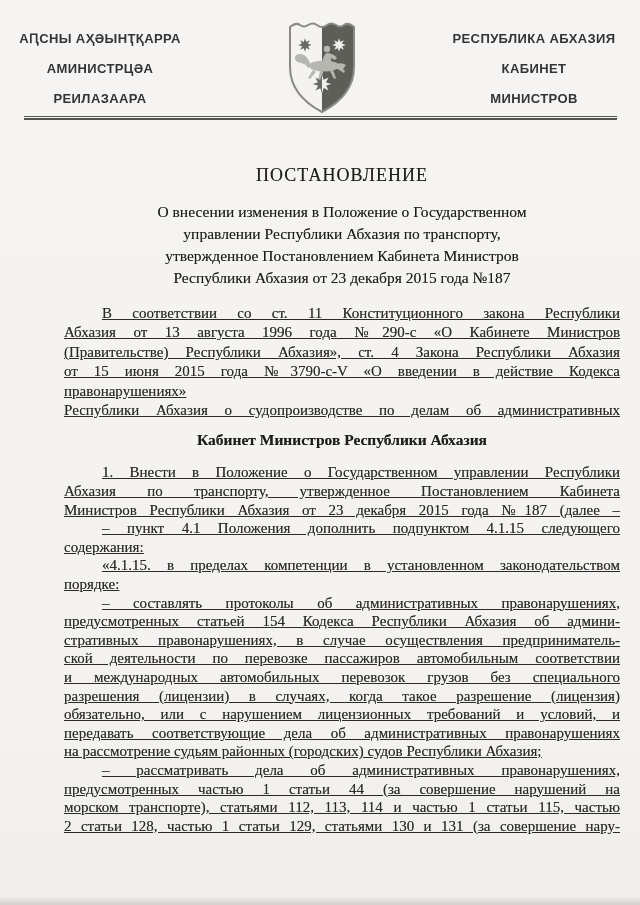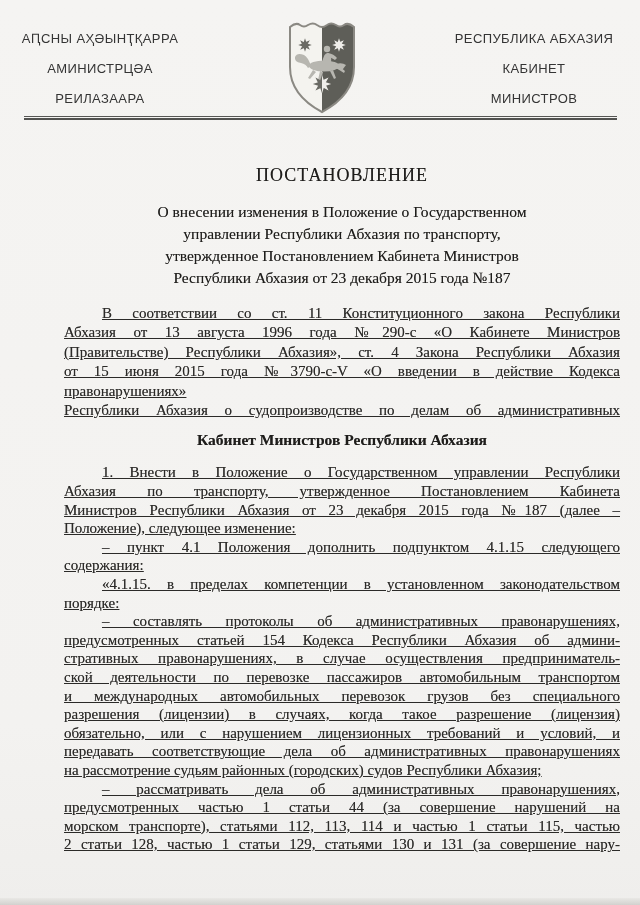--- a/index.html
+++ b/index.html
@@ -7,21 +7,21 @@
     width:640px;height:905px;position:relative;overflow:hidden;
     background:linear-gradient(180deg,#f5f4f2 0%,#f3f2f0 80%,#efeeec 100%);
     font-family:"Liberation Serif", serif;
     color:#2b2a28;
   }
   .scan-edge{
     position:absolute;left:0;right:0;bottom:0;height:7px;
     background:linear-gradient(180deg,#e9e8e5,#d2d1ce);
   }
   
-  .letterhead{position:absolute;top:0;left:0;right:0;height:124px;}
+  .letterhead{position:absolute;top:0;left:0;right:0;height:124px;font-weight:bold;}
   .lh-col{
     position:absolute;top:24px;width:200px;text-align:center;
     font-family:"Liberation Sans", sans-serif;
     font-size:13px;line-height:30px;color:#343434;letter-spacing:.4px;
   }
   .lh-left{left:0;}
   .lh-right{right:6px;}
   .emblem{position:absolute;left:286px;top:19px;width:72px;height:97px;}
   .rule{
     position:absolute;top:116px;left:24px;right:23px;height:1px;
@@ -144,38 +144,37 @@
     <div class="ln last">правонарушениях»</div>
     <div class="ln">Республики Абхазия о судопроизводстве по делам об административных</div>
   </div>
 
   <div class="center-bold authority">Кабинет Министров Республики Абхазия</div>
 
   <div class="para body-block">
     <div class="ln first">1. Внести в Положение о Государственном управлении Республики</div>
     <div class="ln">Абхазия по транспорту, утвержденное Постановлением Кабинета</div>
     <div class="ln">Министров Республики Абхазия от 23 декабря 2015 года №187 (далее –</div>
-    <div class="ln last">Положение), следующее изменение:</div>
   </div>
 
   <div class="para">
     <div class="ln first">– пункт 4.1 Положения дополнить подпунктом 4.1.15 следующего</div>
     <div class="ln last">содержания:</div>
   </div>
 
   <div class="para">
     <div class="ln first">«4.1.15. в пределах компетенции в установленном законодательством</div>
     <div class="ln last">порядке:</div>
   </div>
 
   <div class="para">
     <div class="ln first">– составлять протоколы об административных правонарушениях,</div>
     <div class="ln">предусмотренных статьей 154 Кодекса Республики Абхазия об админи-</div>
     <div class="ln">стративных правонарушениях, в случае осуществления предприниматель-</div>
-    <div class="ln">ской деятельности по перевозке пассажиров автомобильным транспортом</div>
+    <div class="ln">ской деятельности по перевозке пассажиров автомобильным соответствии</div>
     <div class="ln">и международных автомобильных перевозок грузов без специального</div>
     <div class="ln">разрешения (лицензии) в случаях, когда такое разрешение (лицензия)</div>
     <div class="ln">обязательно, или с нарушением лицензионных требований и условий, и</div>
     <div class="ln">передавать соответствующие дела об административных правонарушениях</div>
     <div class="ln last">на рассмотрение судьям районных (городских) судов Республики Абхазия;</div>
   </div>
 
   <div class="para">
     <div class="ln first">– рассматривать дела об административных правонарушениях,</div>
     <div class="ln">предусмотренных частью 1 статьи 44 (за совершение нарушений на</div>

